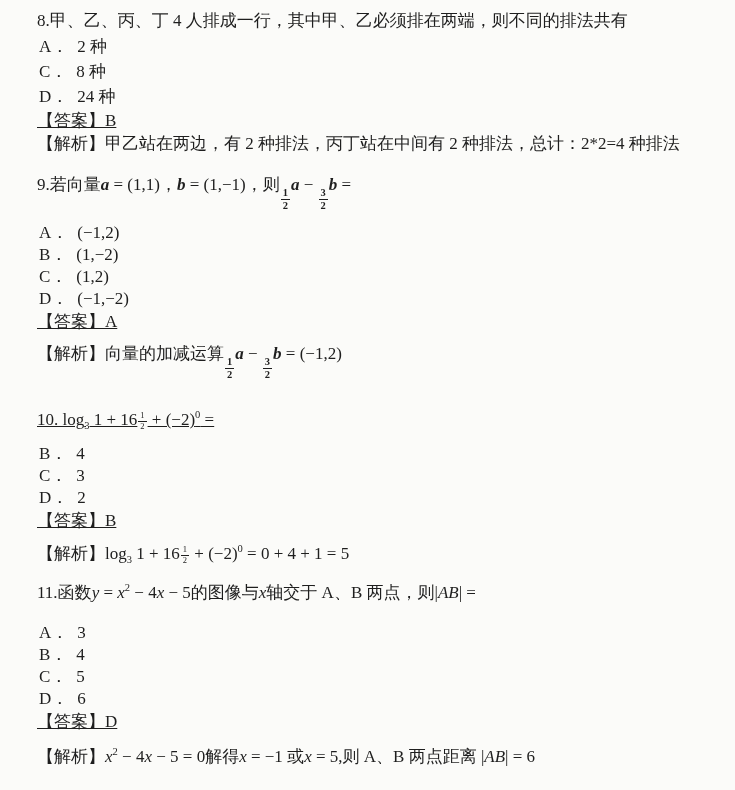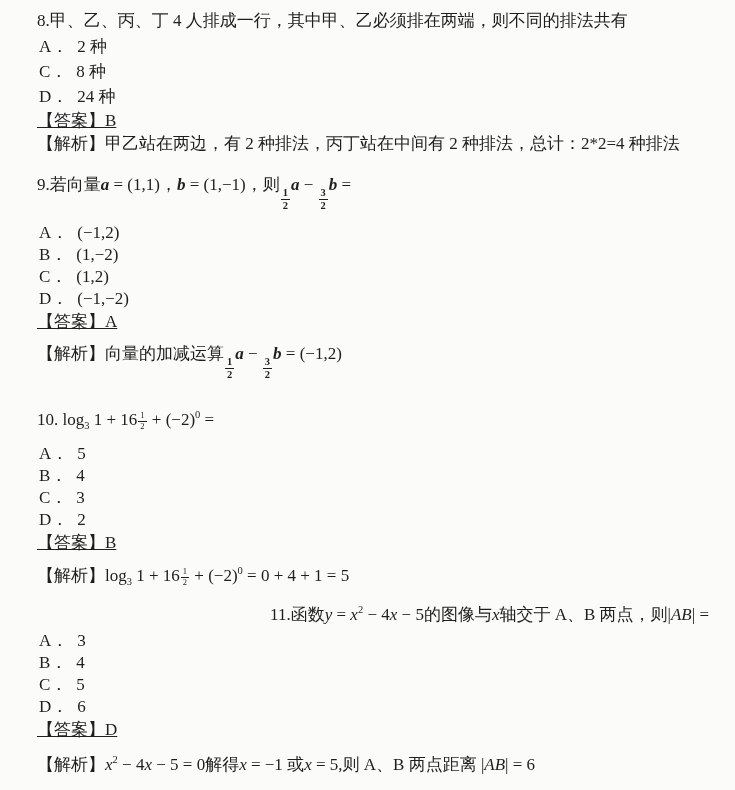--- a/index.html
+++ b/index.html
@@ -25,24 +25,24 @@
   .opt .opt-label { margin-right: 9px; }
   .ans  { line-height: 23px; text-decoration: underline; }
   .expl { line-height: 24px; max-width: 662px; }
 
   
   #q8 .opt { line-height: 25px; }
   #q9 { margin-top: 16px; }
   #q9 .stem { margin-bottom: 10px; }
   #q9 .expl { margin-top: 9px; font-family: Liberation Serif, serif; }
   #q10 { margin-top: 26px; }
-  #q10 .stem { margin-bottom: 10px; }
+  #q10 .stem { margin-bottom: 10px; text-decoration: underline; }
   #q10 .expl { margin-top: 10px; }
   #q11 { margin-top: 14px; }
-  #q11 .stem { margin-bottom: 2px; text-align: right; }
+  #q11 .stem { margin-bottom: 16px; }
   #q11 .expl { margin-top: 12px; }
 
   
   .mi  { font-style: italic; }
   .mbi { font-style: italic; font-weight: bold; }
   sup  { font-size: 0.62em; line-height: 0; }
   sub  { font-size: 0.62em; line-height: 0; }
   .frac {
     display: inline-flex;
     flex-direction: column;
@@ -93,21 +93,20 @@
         <span class="num">3</span>
         <span class="den">2</span>
       </span><span class="mbi">b</span><span> = (−1,2)</span></p>
 </section>
 
 <section class="q" id="q10">
   <p class="stem"><span>10. log</span><sub>3</sub><span> 1 + 16</span><span class="frac supfrac">
         <span class="num">1</span>
         <span class="den">2</span>
       </span><span> + (−2)</span><sup>0</sup><span> =</span></p>
-  <p class="opt"><span class="opt-label">A．</span><span>5</span></p>
   <p class="opt"><span class="opt-label">B．</span><span>4</span></p>
   <p class="opt"><span class="opt-label">C．</span><span>3</span></p>
   <p class="opt"><span class="opt-label">D．</span><span>2</span></p>
   <p class="ans">【答案】B</p>
   <p class="expl"><span>【解析】log</span><sub>3</sub><span> 1 + 16</span><span class="frac supfrac">
         <span class="num">1</span>
         <span class="den">2</span>
       </span><span> + (−2)</span><sup>0</sup><span> = 0 + 4 + 1 = 5</span></p>
 </section>
 

